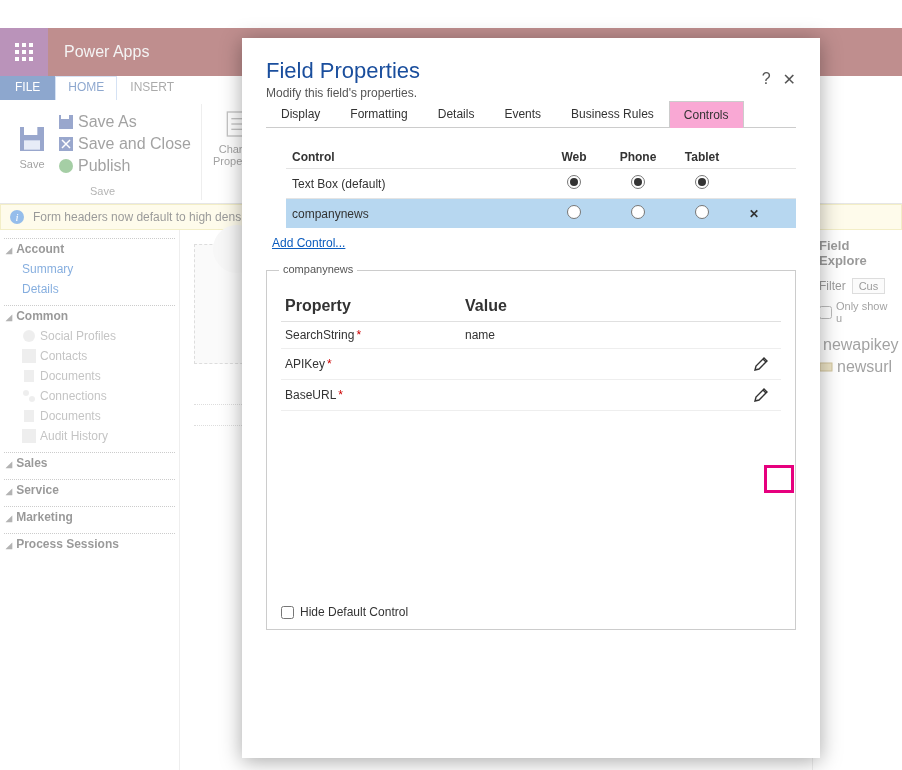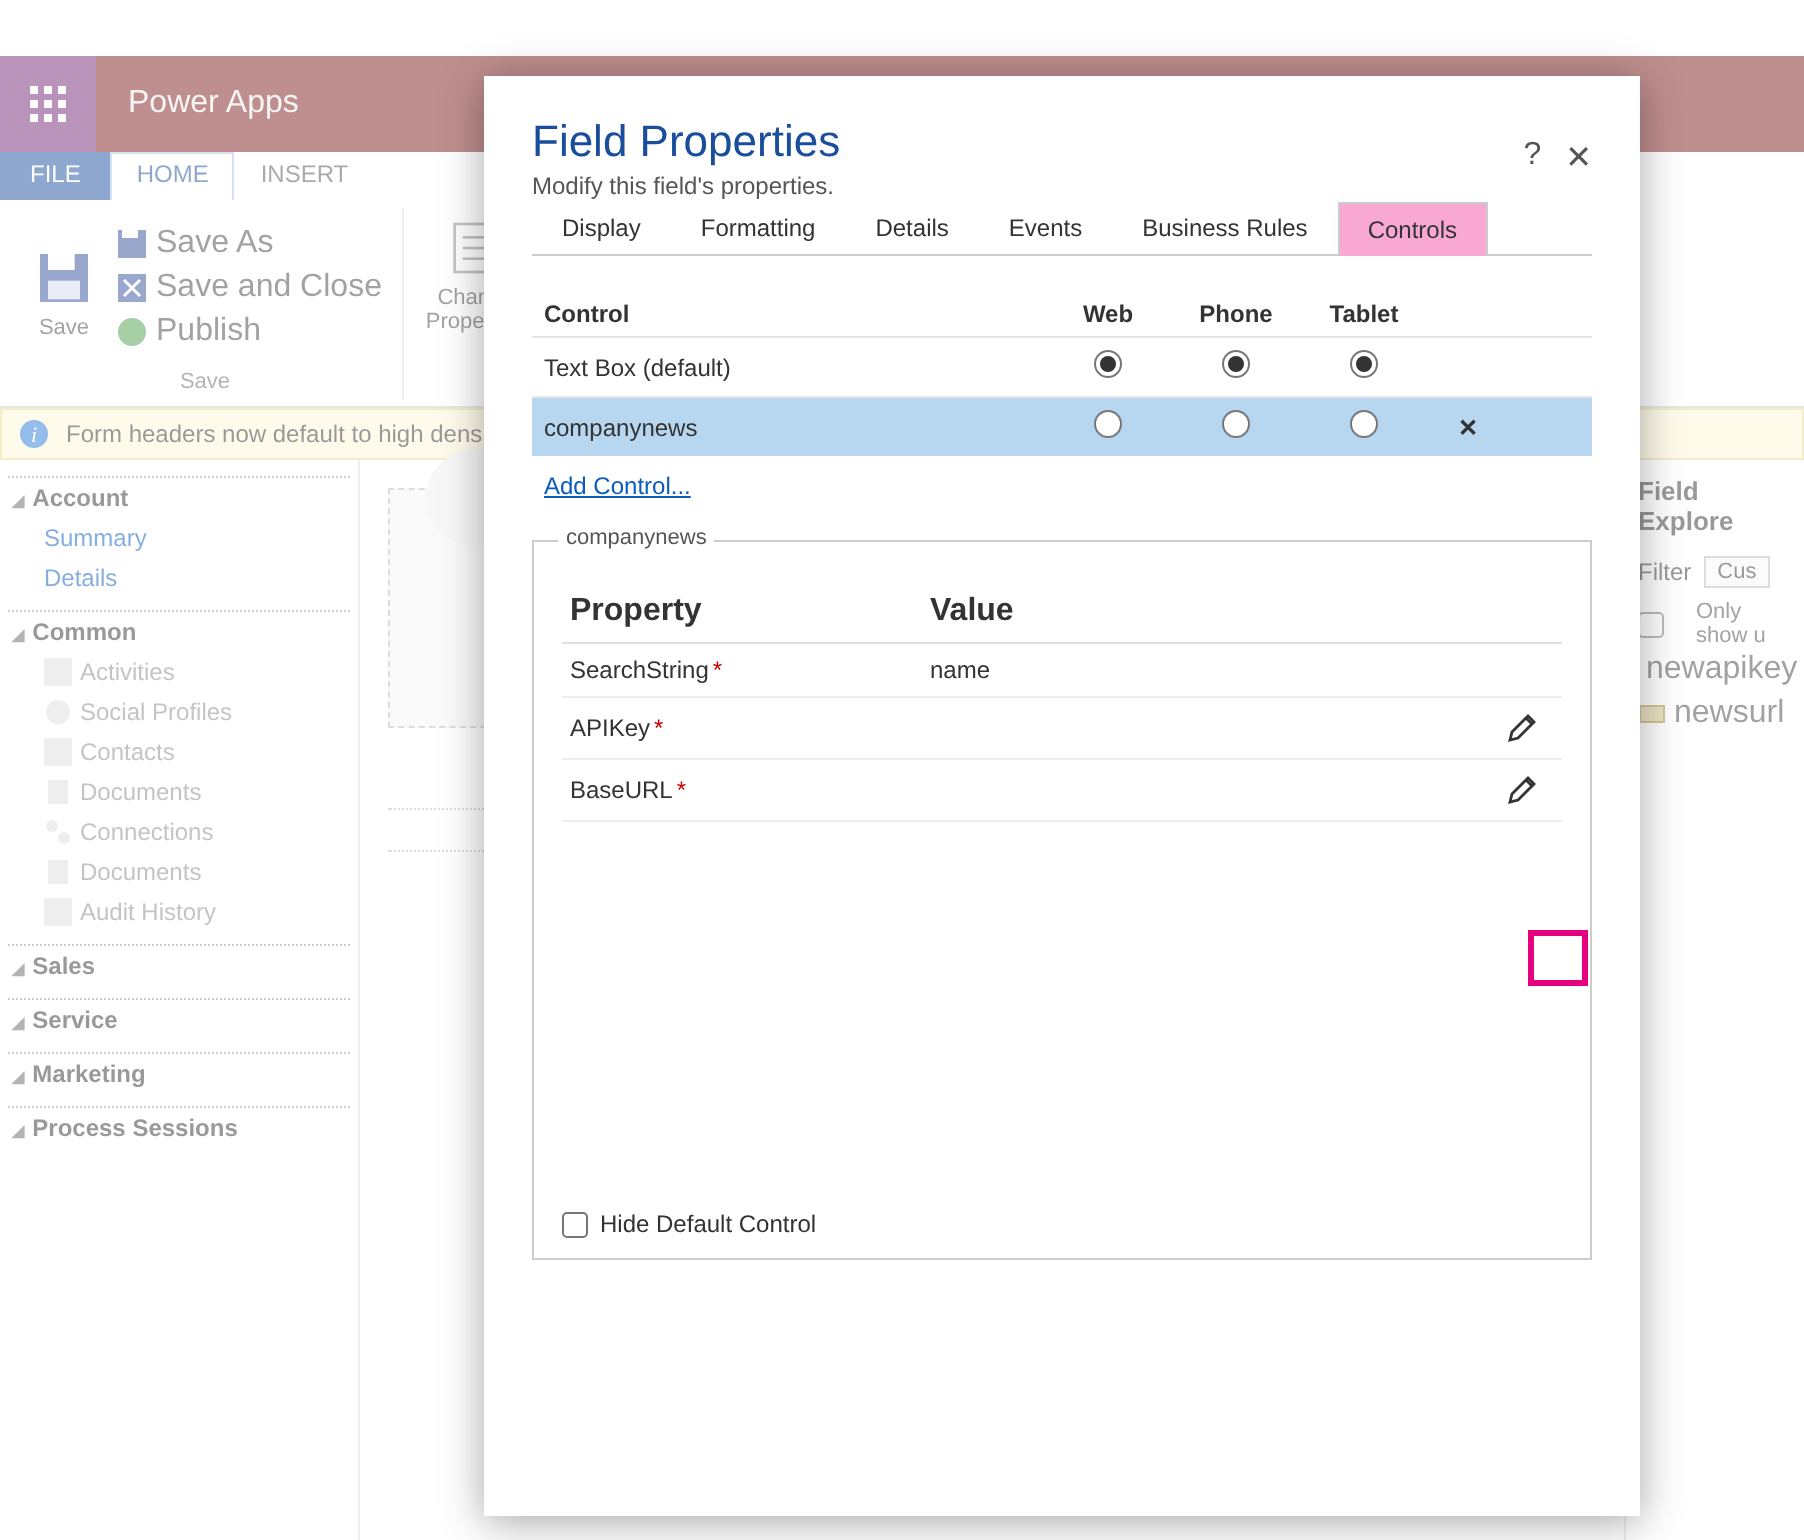--- a/index.html
+++ b/index.html
@@ -45,39 +45,39 @@
 .canvas { flex: 1; background: #fff; padding: 14px; }
 .canvas-dashed { border: 1px dashed #bbb; height: 120px; width: 80px; background: #f5f5f5; position: relative; }
 .canvas-dashed .avatar { width: 48px; height: 48px; background: #eee; border-radius: 50%; position: absolute; top: -20px; left: 18px; }
 .canvas-dot-row { border-top: 1px dotted #bbb; border-bottom: 1px dotted #bbb; height: 22px; margin-top: 40px; width: 220px; }
 
 
 .right-pane { width: 90px; border-left: 1px solid #ddd; padding: 8px 6px; font-size: 12px; }
 .right-pane h4 { font-size: 13px; font-weight: 600; margin-bottom: 10px; }
 .filter-row { display: flex; align-items: center; gap: 6px; margin-bottom: 6px; }
 .filter-btn { border: 1px solid #bbb; background: #f7f7f7; padding: 1px 6px; font-size: 11px; cursor: pointer; }
-.chk { display: flex; align-items: center; gap: 16px; font-size: 11px; color: #444; }
+.chk { display: flex; align-items: center; gap: 4px; margin-bottom: 10px; font-size: 11px; color: #444; }
 .chk input { margin: 0; }
 .field-item { display: flex; align-items: center; gap: 4px; padding: 2px 0; color: #444; font-size: 16px; cursor: pointer; }
 .field-item .icon { width: 14px; height: 14px; }
 
 
 .overlay { position: absolute; top: 0; left: 0; right: 0; bottom: 0; background: rgba(255,255,255,0.5); }
 .dialog { position: absolute; right: 82px; top: 38px; width: 578px; height: 720px; background: #fff; box-shadow: 0 3px 20px rgba(0,0,0,0.35); display: flex; flex-direction: column; padding: 20px 24px 16px; }
 .dlg-head { display: flex; align-items: center; }
 .dlg-title { font-size: 22px; color: #1a4e9d; font-weight: 400; }
 .dlg-sub { font-size: 12px; color: #555; margin-top: 2px; }
 .dlg-head-right { margin-left: auto; display: flex; gap: 12px; color: #555; font-size: 16px; }
 .dlg-head-right span { cursor: pointer; }
 
 .dlg-tabs { display: flex; border-bottom: 1px solid #ccc; }
 .dlg-tab { padding: 6px 14px; font-size: 12px; color: #333; border: 1px solid transparent; border-bottom: none; cursor: pointer; }
 .dlg-tab.active { border-color: #ccc; background: #f9a8d4; position: relative; top: 1px; }
 
-.ctrl-table { margin-top: 18px; }
+.ctrl-table { margin-top: 18px; margin-left: 20px; }
 .ctrl-hdr { display: flex; font-size: 12px; font-weight: 600; color: #333; padding: 4px 6px; }
 .ctrl-hdr .c1 { flex: 0 0 250px; }
 .ctrl-hdr .cc { flex: 0 0 64px; text-align: center; }
 .ctrl-hdr .cx { flex: 0 0 40px; }
 .ctrl-row { display: flex; align-items: center; padding: 6px; border-top: 1px solid #e4e4e4; font-size: 12px; }
 .ctrl-row .c1 { flex: 0 0 250px; }
 .ctrl-row .cc { flex: 0 0 64px; text-align: center; }
 .ctrl-row .cx { flex: 0 0 40px; text-align: center; font-weight: 700; cursor: pointer; }
 .ctrl-row.sel { background: #b7d7f0; }
 input[type=radio] { appearance: none; width: 14px; height: 14px; border: 1px solid #777; border-radius: 50%; position: relative; cursor: pointer; background:#fff; }
@@ -203,26 +203,20 @@
           <span>Summary</span>
         </div>
       <div class="nav-item">
           <span>Details</span>
         </div>
     </div>
     <div class="nav-group">
       <div class="nav-head">Common</div>
       <div class="nav-item gray">
           <span class="icon"><svg viewBox="0 0 14 14">
-              <rect width="14" height="14" fill="#bbb"></rect>
-            </svg></span>
-          <span>Activities</span>
-        </div>
-      <div class="nav-item gray">
-          <span class="icon"><svg viewBox="0 0 14 14">
               <circle cx="7" cy="7" r="6" fill="#bbb"></circle>
             </svg></span>
           <span>Social Profiles</span>
         </div>
       <div class="nav-item gray">
           <span class="icon"><svg viewBox="0 0 14 14">
               <rect width="14" height="14" fill="#bbb"></rect>
             </svg></span>
           <span>Contacts</span>
         </div>

